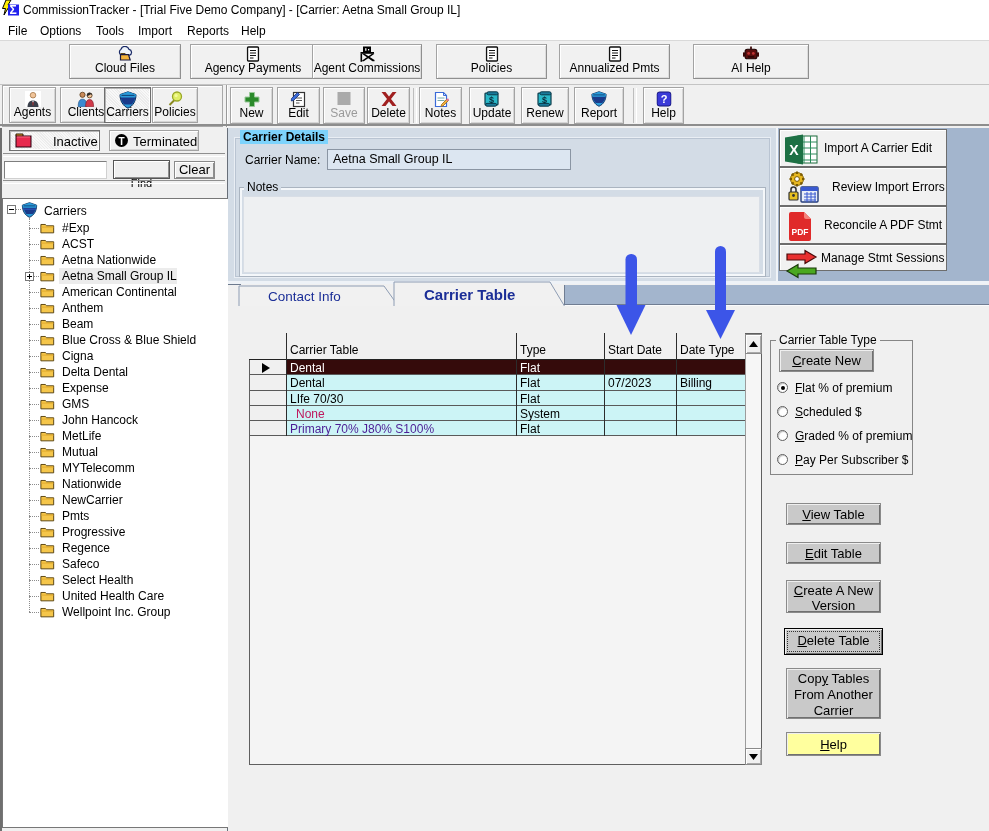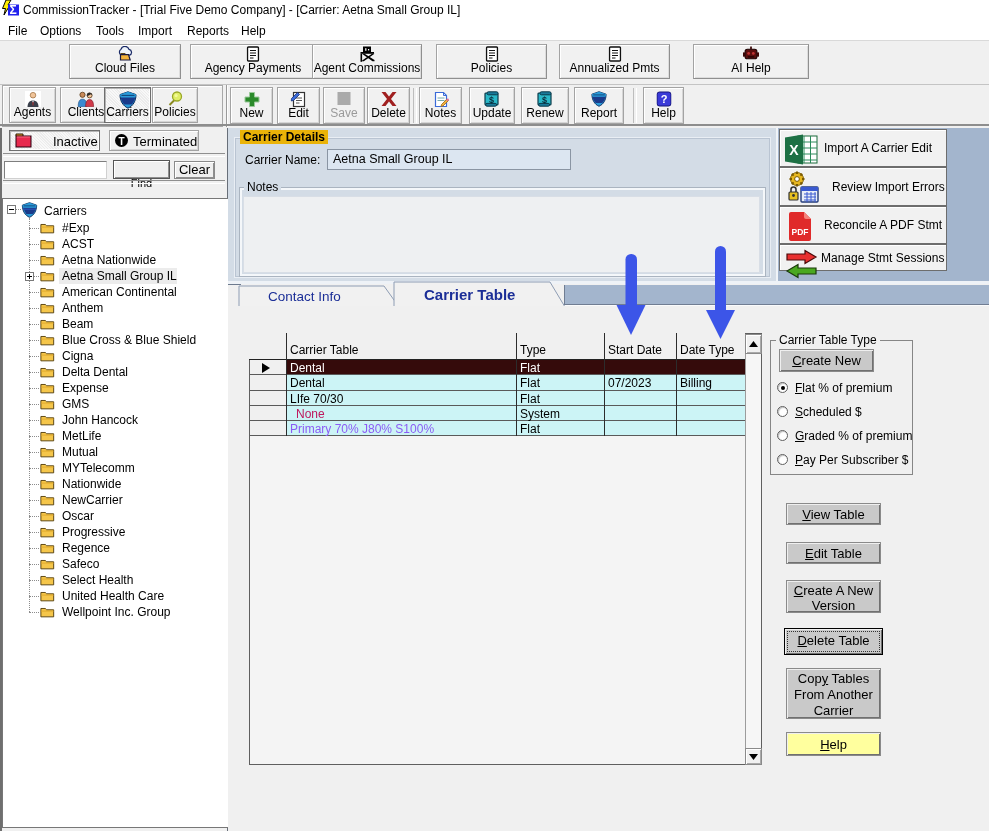--- a/index.html
+++ b/index.html
@@ -377,21 +377,21 @@
 <svg class="fold" style="left:40px;top:494px" width="17" height="13" viewBox="0 0 17 13">
         <path d="M1,2.5 L6,2.5 L7.5,4 L15.5,4 L15.5,12 L1,12 Z" fill="#f5c64a" stroke="#4a3505" stroke-width="1"></path>
         <path d="M1,5.5 L15.5,5.5" stroke="#e0a82c" stroke-width="1"></path>
       </svg>
 <div class="treerow" style="left:62px;top:493px">NewCarrier</div>
 <div class="abs" style="left:29px;top:516px;width:10px;height:1px;border-top:1px dotted #8c8c8c"></div>
 <svg class="fold" style="left:40px;top:510px" width="17" height="13" viewBox="0 0 17 13">
         <path d="M1,2.5 L6,2.5 L7.5,4 L15.5,4 L15.5,12 L1,12 Z" fill="#f5c64a" stroke="#4a3505" stroke-width="1"></path>
         <path d="M1,5.5 L15.5,5.5" stroke="#e0a82c" stroke-width="1"></path>
       </svg>
-<div class="treerow" style="left:62px;top:509px">Oscar</div>
+<div class="treerow" style="left:62px;top:509px">Pmts</div>
 <div class="abs" style="left:29px;top:532px;width:10px;height:1px;border-top:1px dotted #8c8c8c"></div>
 <svg class="fold" style="left:40px;top:526px" width="17" height="13" viewBox="0 0 17 13">
         <path d="M1,2.5 L6,2.5 L7.5,4 L15.5,4 L15.5,12 L1,12 Z" fill="#f5c64a" stroke="#4a3505" stroke-width="1"></path>
         <path d="M1,5.5 L15.5,5.5" stroke="#e0a82c" stroke-width="1"></path>
       </svg>
 <div class="treerow" style="left:62px;top:525px">Progressive</div>
 <div class="abs" style="left:29px;top:548px;width:10px;height:1px;border-top:1px dotted #8c8c8c"></div>
 <svg class="fold" style="left:40px;top:542px" width="17" height="13" viewBox="0 0 17 13">
         <path d="M1,2.5 L6,2.5 L7.5,4 L15.5,4 L15.5,12 L1,12 Z" fill="#f5c64a" stroke="#4a3505" stroke-width="1"></path>
         <path d="M1,5.5 L15.5,5.5" stroke="#e0a82c" stroke-width="1"></path>
@@ -425,21 +425,21 @@
 
 <div class="abs" style="left:778px;top:128px;width:211px;height:177px;background:#a3b5cd"></div>
 <div class="abs" style="left:228px;top:128px;width:550px;height:153px;background:#d3dce6;border-right:2px solid #f0f4f8;box-sizing:border-box"></div>
 <div class="abs" style="left:228px;top:281px;width:761px;height:3px;background:#eef2f7"></div>
 <div class="abs" style="left:228px;top:284px;width:761px;height:22px;background:#f0f0f0"></div>
 <div class="abs" style="left:564px;top:285px;width:425px;height:20px;background:#a3b5cd;border-left:1px solid #707d92;border-bottom:1px solid #707d92;box-sizing:border-box"></div>
 <div class="abs" style="left:564px;top:305px;width:425px;height:1px;background:#fafbfc"></div>
 <div class="abs" style="left:228px;top:284px;width:13px;height:1px;background:#6d7a8e"></div>
 
 <div class="abs" style="left:234px;top:137px;width:537px;height:141px;border:1px solid #e9eef4;box-shadow:0 0 0 1px #b9c4d2 inset;box-sizing:border-box"></div>
-<div class="abs" style="left:240px;top:130px;background:#eab308;padding:0 3px;font-size:12px;font-weight:bold">Carrier Details</div>
+<div class="abs" style="left:240px;top:130px;background:#7dd3fc;padding:0 3px;font-size:12px;font-weight:bold">Carrier Details</div>
 <div class="abs" style="left:245px;top:153px;font-size:12px">Carrier Name:</div>
 <div class="abs" style="left:327px;top:149px;width:244px;height:21px;background:#dce6f1;border:1px solid #8a95a3;box-sizing:border-box"></div>
 <div class="abs" style="left:333px;top:152px;font-size:12.5px">Aetna Small Group IL</div>
 
 <div class="abs" style="left:239px;top:187px;width:527px;height:90px;border:1px solid #aab4c0;box-shadow:inset 0 0 0 2px #f4f7fa;box-sizing:border-box"></div>
 <div class="abs" style="left:244px;top:180px;background:#d3dce6;padding:0 3px;font-size:12px">Notes</div>
 <div class="abs" style="left:243px;top:196px;width:517px;height:77px;background:#eef0f2;border:1px solid #d8dee6;box-sizing:border-box"></div>
 
 <div class="imp" style="left:779px;top:129px;width:168px;height:38px">
       <span class="abs" style="left:5px;top:4px"><svg width="34" height="31" viewBox="0 0 34 31">
@@ -533,21 +533,21 @@
 <div class="abs" style="left:286px;top:391px;width:459px;height:15px;background:#ccf4f6;border-bottom:1px solid #5a5a5a;box-sizing:border-box"></div>
 <div class="abs" style="left:250px;top:391px;width:36px;height:15px;background:#f0f0f0;border-bottom:1px solid #5a5a5a;box-sizing:border-box"></div>
 <div class="cell" style="left:290px;top:392px;color:#000">LIfe 70/30</div>
 <div class="cell" style="left:520px;top:392px;color:#000">Flat</div>
 <div class="abs" style="left:286px;top:406px;width:459px;height:15px;background:#ccf4f6;border-bottom:1px solid #5a5a5a;box-sizing:border-box"></div>
 <div class="abs" style="left:250px;top:406px;width:36px;height:15px;background:#f0f0f0;border-bottom:1px solid #5a5a5a;box-sizing:border-box"></div>
 <div class="cell" style="left:296px;top:407px;color:#be185d">None</div>
 <div class="cell" style="left:520px;top:407px;color:#000">System</div>
 <div class="abs" style="left:286px;top:421px;width:459px;height:15px;background:#ccf4f6;border-bottom:1px solid #5a5a5a;box-sizing:border-box"></div>
 <div class="abs" style="left:250px;top:421px;width:36px;height:15px;background:#f0f0f0;border-bottom:1px solid #5a5a5a;box-sizing:border-box"></div>
-<div class="cell" style="left:290px;top:422px;color:#8b5cf6">Primary 70% J80% S100%</div>
+<div class="cell" style="left:290px;top:422px;color:#4c1d95">Primary 70% J80% S100%</div>
 <div class="cell" style="left:520px;top:422px;color:#000">Flat</div>
 <div class="abs" style="left:286px;top:333px;width:1px;height:103px;background:#2c2c2c"></div>
 <div class="abs" style="left:516px;top:333px;width:1px;height:103px;background:#2c2c2c"></div>
 <div class="abs" style="left:604px;top:333px;width:1px;height:103px;background:#2c2c2c"></div>
 <div class="abs" style="left:676px;top:333px;width:1px;height:103px;background:#2c2c2c"></div>
 <div class="abs" style="left:745px;top:334px;width:16px;height:430px;background:#f6f6f6;border-left:1px solid #9c9c9c;box-sizing:border-box"></div>
 <div class="abs" style="left:745px;top:334px;width:17px;height:20px;background:#f0f0f0;border:1px solid #8a8a8a;box-shadow:inset 1px 1px 0 #fff, inset -1px -1px 0 #a9a9a9;box-sizing:border-box"></div>
 <svg class="abs" style="left:749px;top:341px" width="9" height="6" viewBox="0 0 9 6">
         <polygon points="4.5,0 9,6 0,6" fill="#000"></polygon>
       </svg>

